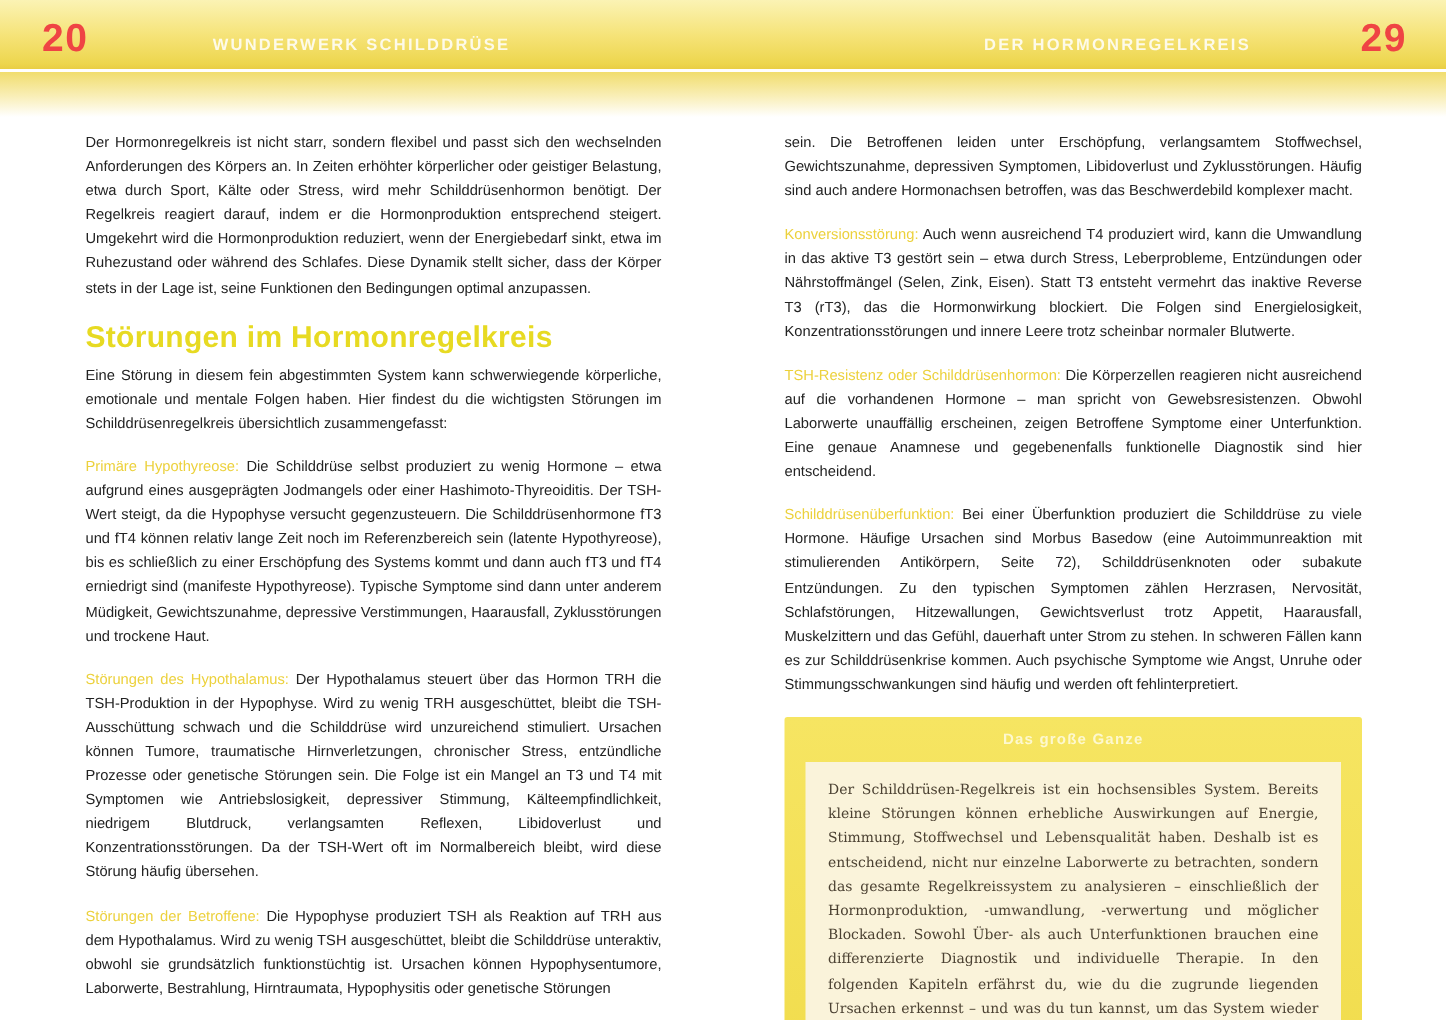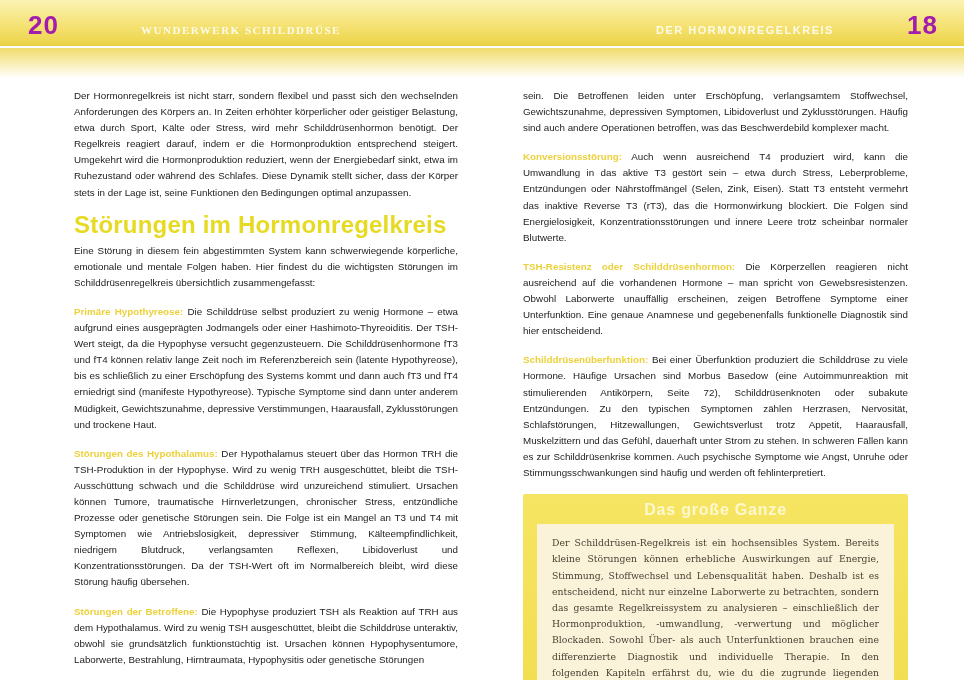--- a/index.html
+++ b/index.html
@@ -11,60 +11,60 @@
     position:relative;
     overflow:hidden;
   }
   
   .band{position:absolute;top:0;left:0;width:964px;height:78px;}
   .band-main{height:46px;background:linear-gradient(to bottom,#fbf3b4 0%,#f5e274 55%,#edd64e 92%,#e9ce44 100%);}
   .band-line{height:2px;background:#ffffff;}
   .band-sub{height:30px;background:linear-gradient(to bottom,#f1dd6d 0%,#f9efb9 55%,#ffffff 100%);}
   .pagenum{
     position:absolute;top:10px;
-    font-size:26px;font-weight:bold;color:#a21caf;
+    font-size:26px;font-weight:bold;color:#ef4444;
     letter-spacing:1px;
   }
   .pagenum.left{left:28px;}
   .pagenum.right{right:26px;}
   .band-title{
     position:absolute;top:24px;height:16px;
     font-size:11px;font-weight:bold;letter-spacing:1.5px;
     color:rgba(255,255,255,0.85);
     text-align:center;
   }
-  .band-title.left{left:0;width:482px;font-family:Liberation Serif, serif;}
+  .band-title.left{left:0;width:482px;}
   .band-title.right{left:504px;width:482px;}
   
   .col{
     position:absolute;top:88px;
     font-size:9.8px;line-height:16.1px;
     text-align:justify;
   }
-  .col.left{left:74px;width:384px;}
+  .col.left{left:57px;width:384px;}
   .col.right{left:523px;width:385px;}
   .col p{margin:0 0 13px 0;}
-  .lead{font-weight:bold;color:#ecd13c;}
+  .lead{font-weight:normal;color:#ecd13c;}
   h2.section{
     margin:4px 0 7px 0;
-    font-size:24px;line-height:22px;
+    font-size:20px;line-height:22px;
     color:#e7da22;
     text-align:left;
     letter-spacing:0.2px;
   }
   
   .infobox{
     margin-top:6px;
     background:linear-gradient(to bottom,#f6e562 0%,#f1dc4c 100%);
     padding:2px 14px 12px 14px;
     border-radius:2px;
   }
   .infobox-title{
     text-align:center;
-    font-size:16px;font-weight:bold;letter-spacing:0.8px;
+    font-size:10px;font-weight:bold;letter-spacing:0.8px;
     color:#fdf8cf;
     padding:6px 0 6px 0;
   }
   .infobox-inner{
     background:#faf3da;
     padding:11px 15px 12px 15px;
   }
   .infobox-inner p{
     margin:0;
     font-family:"DejaVu Serif", serif;
@@ -77,38 +77,38 @@
 <body>
 
 <div class="band">
   <div class="band-main"></div>
   <div class="band-line"></div>
   <div class="band-sub"></div>
 </div>
 <div class="pagenum left">20</div>
 <div class="band-title left">WUNDERWERK SCHILDDRÜSE</div>
 <div class="band-title right">DER HORMONREGELKREIS</div>
-<div class="pagenum right">18</div>
+<div class="pagenum right">29</div>
 
 <div class="col left">
   <p>Der Hormonregelkreis ist nicht starr, sondern flexibel und passt sich den wechselnden Anforderungen des Körpers an. In Zeiten erhöhter körperlicher oder geistiger Belastung, etwa durch Sport, Kälte oder Stress, wird mehr Schilddrüsenhormon benötigt. Der Regelkreis reagiert darauf, indem er die Hormonproduktion entsprechend steigert. Umgekehrt wird die Hormonproduktion reduziert, wenn der Energiebedarf sinkt, etwa im Ruhezustand oder während des Schlafes. Diese Dynamik stellt sicher, dass der Körper stets in der Lage ist, seine Funktionen den Bedingungen optimal anzupassen.</p>
 
   <h2 class="section">Störungen im Hormonregelkreis</h2>
 
   <p>Eine Störung in diesem fein abgestimmten System kann schwerwiegende körperliche, emotionale und mentale Folgen haben. Hier findest du die wichtigsten Störungen im Schilddrüsenregelkreis übersichtlich zusammengefasst:</p>
 
   <p><span class="lead">Primäre Hypothyreose:</span> <span>Die Schilddrüse selbst produziert zu wenig Hormone – etwa aufgrund eines ausgeprägten Jodmangels oder einer Hashimoto-Thyreoiditis. Der TSH-Wert steigt, da die Hypophyse versucht gegenzusteuern. Die Schilddrüsenhormone fT3 und fT4 können relativ lange Zeit noch im Referenzbereich sein (latente Hypothyreose), bis es schließlich zu einer Erschöpfung des Systems kommt und dann auch fT3 und fT4 erniedrigt sind (manifeste Hypothyreose). Typische Symptome sind dann unter anderem Müdigkeit, Gewichtszunahme, depressive Verstimmungen, Haarausfall, Zyklusstörungen und trockene Haut.</span></p>
 
   <p><span class="lead">Störungen des Hypothalamus:</span> <span>Der Hypothalamus steuert über das Hormon TRH die TSH-Produktion in der Hypophyse. Wird zu wenig TRH ausgeschüttet, bleibt die TSH-Ausschüttung schwach und die Schilddrüse wird unzureichend stimuliert. Ursachen können Tumore, traumatische Hirnverletzungen, chronischer Stress, entzündliche Prozesse oder genetische Störungen sein. Die Folge ist ein Mangel an T3 und T4 mit Symptomen wie Antriebslosigkeit, depressiver Stimmung, Kälteempfindlichkeit, niedrigem Blutdruck, verlangsamten Reflexen, Libidoverlust und Konzentrationsstörungen. Da der TSH-Wert oft im Normalbereich bleibt, wird diese Störung häufig übersehen.</span></p>
 
   <p><span class="lead">Störungen der Betroffene:</span> <span>Die Hypophyse produziert TSH als Reaktion auf TRH aus dem Hypothalamus. Wird zu wenig TSH ausgeschüttet, bleibt die Schilddrüse unteraktiv, obwohl sie grundsätzlich funktionstüchtig ist. Ursachen können Hypophysentumore, Laborwerte, Bestrahlung, Hirntraumata, Hypophysitis oder genetische Störungen</span></p>
 </div>
 
 <div class="col right">
-  <p>sein. Die Betroffenen leiden unter Erschöpfung, verlangsamtem Stoffwechsel, Gewichtszunahme, depressiven Symptomen, Libidoverlust und Zyklusstörungen. Häufig sind auch andere Operationen betroffen, was das Beschwerdebild komplexer macht.</p>
+  <p>sein. Die Betroffenen leiden unter Erschöpfung, verlangsamtem Stoffwechsel, Gewichtszunahme, depressiven Symptomen, Libidoverlust und Zyklusstörungen. Häufig sind auch andere Hormonachsen betroffen, was das Beschwerdebild komplexer macht.</p>
 
   <p><span class="lead">Konversionsstörung:</span> <span>Auch wenn ausreichend T4 produziert wird, kann die Umwandlung in das aktive T3 gestört sein – etwa durch Stress, Leberprobleme, Entzündungen oder Nährstoffmängel (Selen, Zink, Eisen). Statt T3 entsteht vermehrt das inaktive Reverse T3 (rT3), das die Hormonwirkung blockiert. Die Folgen sind Energielosigkeit, Konzentrationsstörungen und innere Leere trotz scheinbar normaler Blutwerte.</span></p>
 
   <p><span class="lead">TSH-Resistenz oder Schilddrüsenhormon:</span> <span>Die Körperzellen reagieren nicht ausreichend auf die vorhandenen Hormone – man spricht von Gewebsresistenzen. Obwohl Laborwerte unauffällig erscheinen, zeigen Betroffene Symptome einer Unterfunktion. Eine genaue Anamnese und gegebenenfalls funktionelle Diagnostik sind hier entscheidend.</span></p>
 
   <p><span class="lead">Schilddrüsenüberfunktion:</span> <span>Bei einer Überfunktion produziert die Schilddrüse zu viele Hormone. Häufige Ursachen sind Morbus Basedow (eine Autoimmunreaktion mit stimulierenden Antikörpern, Seite 72), Schilddrüsenknoten oder subakute Entzündungen. Zu den typischen Symptomen zählen Herzrasen, Nervosität, Schlafstörungen, Hitzewallungen, Gewichtsverlust trotz Appetit, Haarausfall, Muskelzittern und das Gefühl, dauerhaft unter Strom zu stehen. In schweren Fällen kann es zur Schilddrüsenkrise kommen. Auch psychische Symptome wie Angst, Unruhe oder Stimmungsschwankungen sind häufig und werden oft fehlinterpretiert.</span></p>
 
   <div class="infobox">
     <div class="infobox-title">Das große Ganze</div>
     <div class="infobox-inner">

